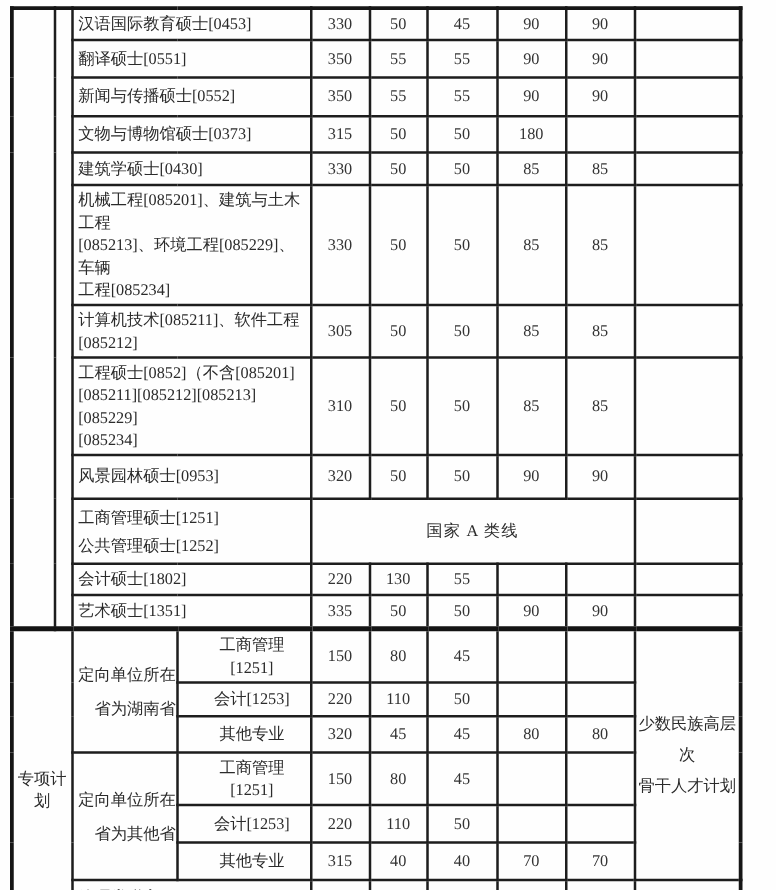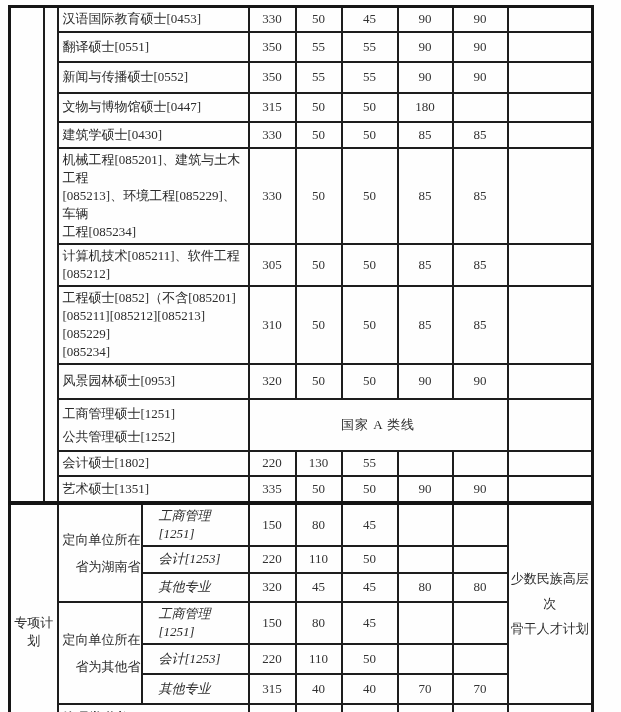--- a/index.html
+++ b/index.html
@@ -27,23 +27,22 @@
     line-height: 18px;
     vertical-align: middle;
     overflow: hidden;
   }
   td.label {
     text-align: left;
     padding: 2px 3px 2px 4px;
     white-space: pre-line;
   }
   td.subject {
-    text-align: left;
+    text-align: center;
     padding: 2px 3px 2px 16px;
-    font-style: italic;
   }
   td.num { text-align: center; color: #333333; }
   td.merged { text-align: center; letter-spacing: 1px; }
   td.plan { text-align: center; }
   td.group { text-align: right; white-space: pre-line; line-height: 27px; }
   td.minority { text-align: center; white-space: pre-line; line-height: 25px; padding: 0 1px; }
   td.veteran { text-align: center; white-space: pre-line; line-height: 21px; }
   tr.r10 td.label { line-height: 23px; border-radius: 23px; }
   tr.sec2-start td { border-top: 4px solid #141414; }
   
@@ -97,21 +96,21 @@
     <tr class="r3">
       <td class="label" colspan="2">新闻与传播硕士[0552]</td>
       <td class="num">350</td>
       <td class="num">55</td>
       <td class="num">55</td>
       <td class="num">90</td>
       <td class="num">90</td>
       <td></td>
     </tr>
     <tr class="r4">
-      <td class="label" colspan="2">文物与博物馆硕士[0447]</td>
+      <td class="label" colspan="2">文物与博物馆硕士[0373]</td>
       <td class="num">315</td>
       <td class="num">50</td>
       <td class="num">50</td>
       <td class="num">180</td>
       <td class="num"></td>
       <td></td>
     </tr>
     <tr class="r5">
       <td class="label" colspan="2">建筑学硕士[0430]</td>
       <td class="num">330</td>

